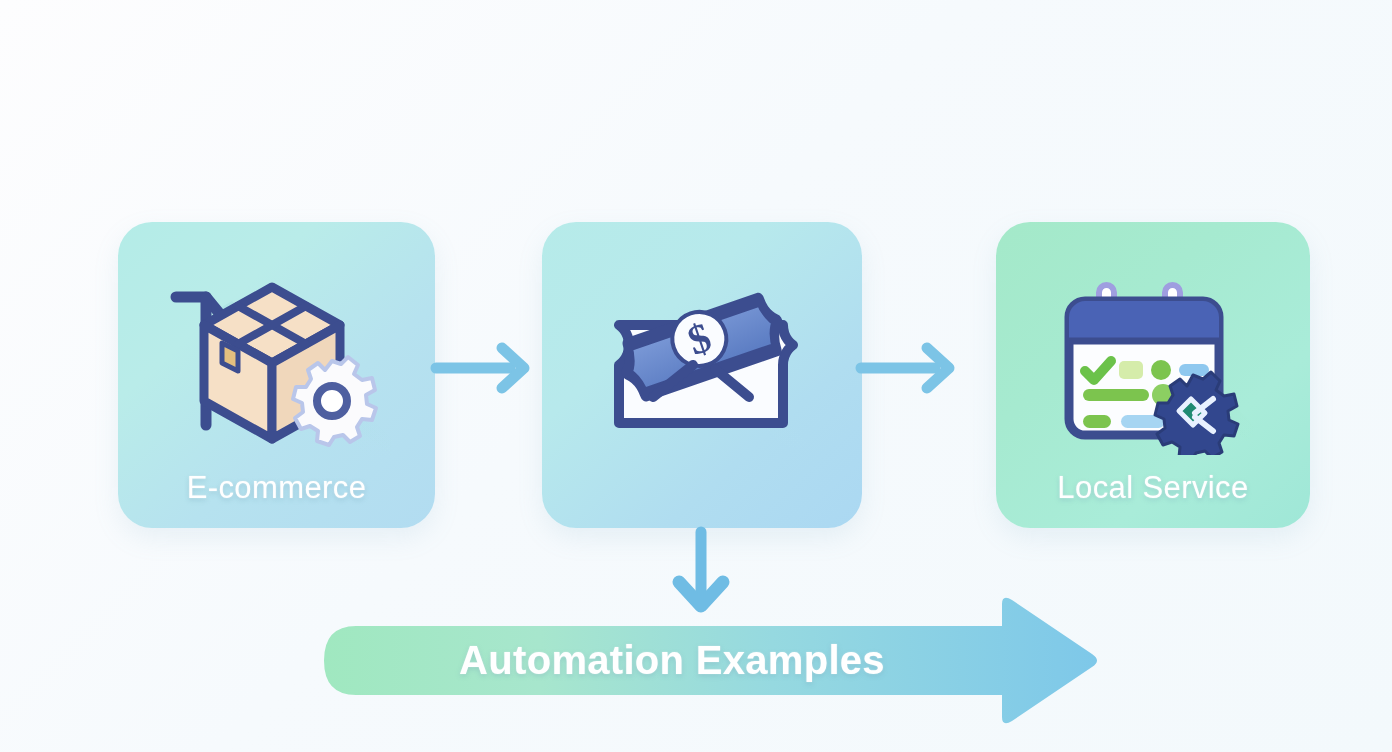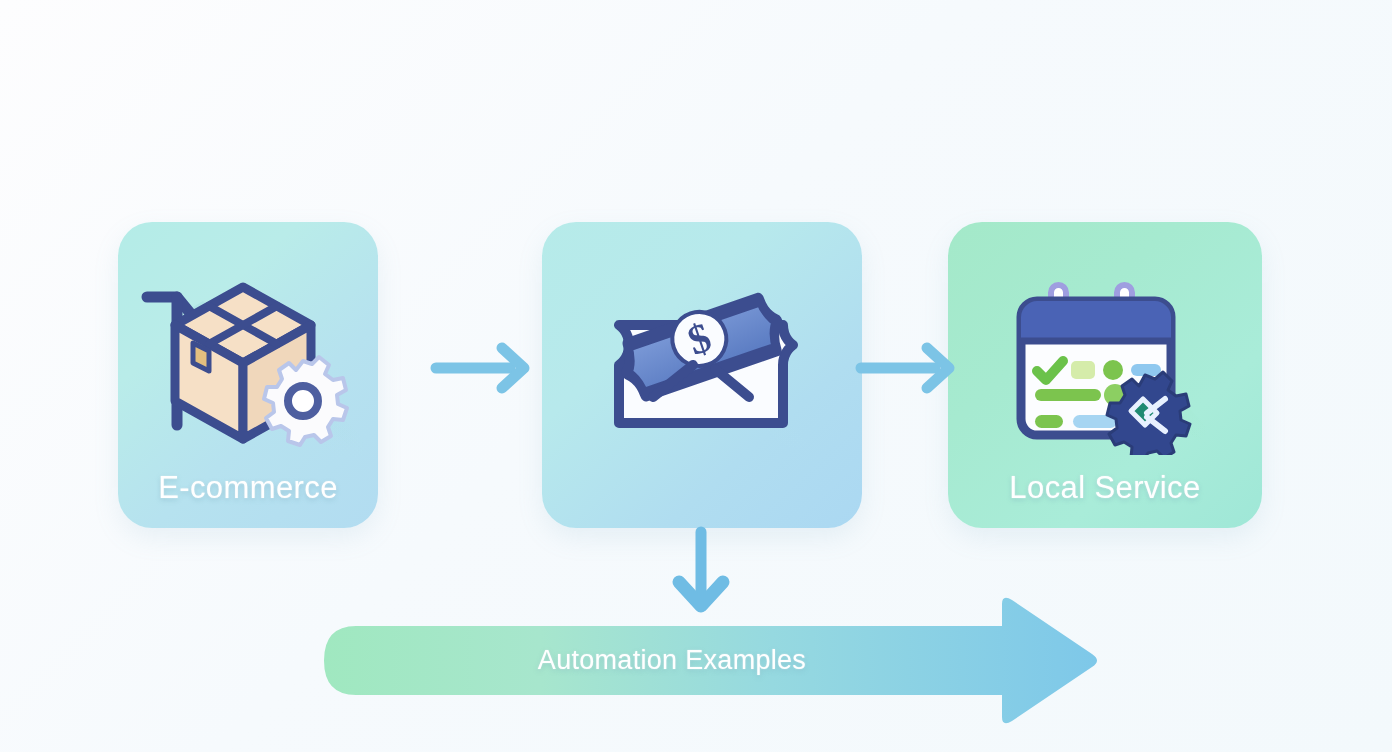--- a/index.html
+++ b/index.html
@@ -21,29 +21,29 @@
   }
 
   
   .card {
     position: absolute;
     border-radius: 34px;
     box-shadow: 0 10px 26px rgba(120, 170, 190, 0.13);
     overflow: hidden;
   }
   .card-ecom {
-    left: 118px; top: 222px; width: 260px; height: 306px;
+    left: 118px; top: 222px; width: 317px; height: 306px;
     background: linear-gradient(138deg, #b4ece7 0%, #b9ece9 30%, #b6e2ef 62%, #b2dcf1 100%);
   }
   .card-saas {
     left: 542px; top: 222px; width: 320px; height: 306px;
     background: linear-gradient(138deg, #b6ebe9 0%, #b7e9ec 34%, #b0ddf0 70%, #abd8f2 100%);
   }
   .card-local {
-    left: 948px; top: 222px; width: 314px; height: 306px;
+    left: 996px; top: 222px; width: 314px; height: 306px;
     background: linear-gradient(138deg, #a4e9c9 0%, #a6ead0 35%, #a9ecd9 70%, #9fe7d7 100%);
   }
   .card-label {
     position: absolute;
     left: 0; right: 0;
     bottom: 22px;
     text-align: center;
     color: #ffffff;
     font-size: 31px;
     font-weight: 400;
@@ -79,22 +79,22 @@
   .banner-text {
     position: absolute;
     left: 0;
     top: 0;
     width: 700px;
     height: 133px;
     display: flex;
     align-items: center;
     justify-content: center;
     color: #ffffff;
-    font-size: 27px;
-    font-weight: 400;
+    font-size: 40px;
+    font-weight: 700;
     letter-spacing: 0.3px;
     text-shadow: 0 2px 5px rgba(110,160,180,0.35), 0 0 2px rgba(255,255,255,0.5);
     pointer-events: none;
     text-align: center;
   }
 </style>
 </head>
 <body>
 
 <div class="stage">

